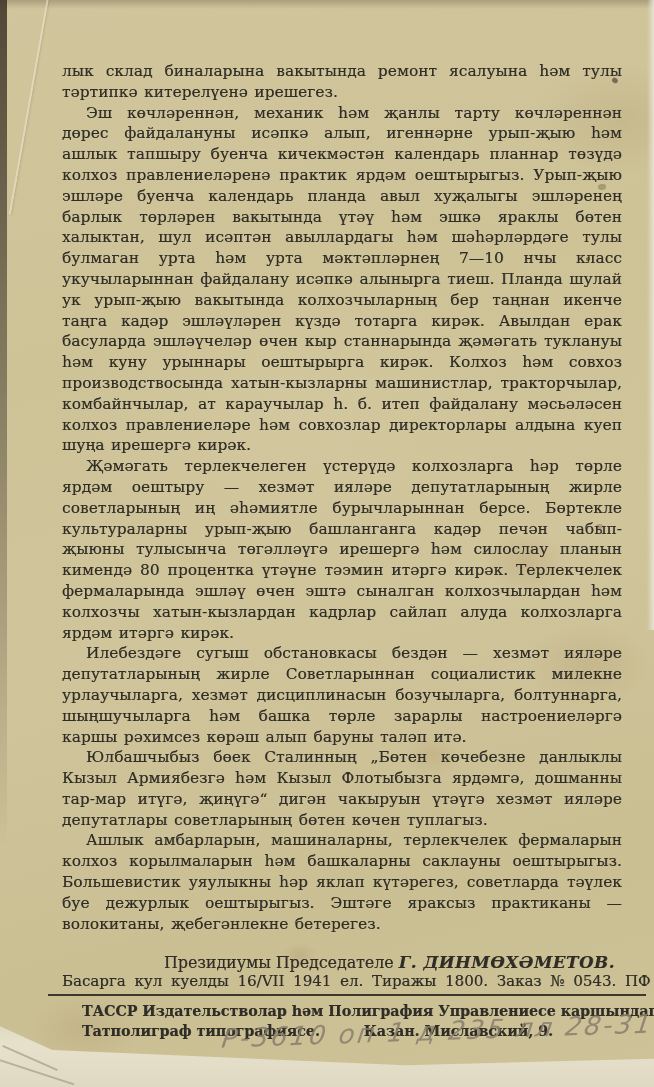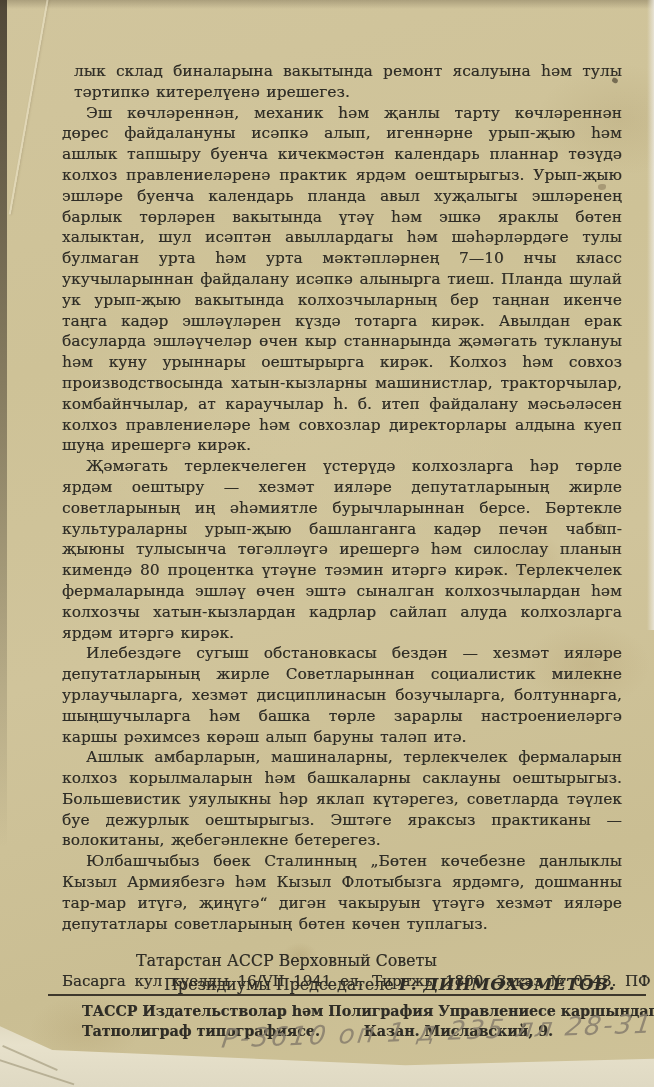--- a/index.html
+++ b/index.html
@@ -47,21 +47,21 @@
   .speck.s4{left:596px;top:524px;width:7px;height:5px;background:rgba(115,98,68,.4);}
 
   
   .content{position:relative;padding:61px 32px 0 62px;}
   .body-par{
     margin:0;text-align:justify;text-indent:24px;
     font-size:15.3px;line-height:20.8px;color:#2f2d26;
     word-spacing:1.5px;letter-spacing:.1px;
     text-shadow:.35px .25px 0 rgba(47,45,38,.5);
   }
-  .body-par.continuation{text-indent:0;margin-left:12px;}
+  .body-par.continuation{text-indent:0;}
   .signature{margin-top:16px;color:#2f2d26;text-shadow:.35px .25px 0 rgba(47,45,38,.5);}
   .sig-line1{padding-left:74px;font-size:15.8px;line-height:22px;}
   .sig-line2{padding-left:102px;font-size:15.8px;line-height:24px;white-space:nowrap;}
   .sig-name{font-weight:bold;font-style:italic;font-size:16.6px;letter-spacing:.6px;}
 
   
   .footer{position:absolute;left:48px;right:8px;top:972px;color:#2f2d26;
     text-shadow:.35px .25px 0 rgba(47,45,38,.5);}
   .approval-line{font-size:15px;padding-left:14px;word-spacing:4px;white-space:nowrap;}
   .rule{border:0;border-top:2.5px solid #3e382c;margin:4px 0 6px 0;}
@@ -93,25 +93,24 @@
   <div class="speck s1"></div>
   <div class="speck s2"></div>
   <div class="speck s3"></div>
   <div class="speck s4"></div>
 
   <div class="content">
     <p class="body-par continuation">лык склад биналарына вакытында ремонт ясалуына һәм тулы тәртипкә китерелүенә ирешегез.</p>
     <p class="body-par">Эш көчләреннән, механик һәм җанлы тарту көчләреннән дөрес файдалануны исәпкә алып, игеннәрне урып-җыю һәм ашлык тапшыру буенча кичекмәстән календарь планнар төзүдә колхоз правлениеләренә практик ярдәм оештырыгыз. Урып-җыю эшләре буенча календарь планда авыл хуҗалыгы эшләренең барлык төрләрен вакытында үтәү һәм эшкә яраклы бөтен халыктан, шул исәптән авыллардагы һәм шәһәрләрдәге тулы булмаган урта һәм урта мәктәпләрнең 7—10 нчы класс укучыларыннан файдалану исәпкә алынырга тиеш. Планда шулай ук урып-җыю вакытында колхозчыларның бер таңнан икенче таңга кадәр эшләүләрен күздә тотарга кирәк. Авылдан ерак басуларда эшләүчеләр өчен кыр станнарында җәмәгать туклануы һәм куну урыннары оештырырга кирәк. Колхоз һәм совхоз производствосында хатын-кызларны машинистлар, тракторчылар, комбайнчылар, ат караучылар һ. б. итеп файдалану мәсьәләсен колхоз правлениеләре һәм совхозлар директорлары алдына куеп шуңа ирешергә кирәк.</p>
     <p class="body-par">Җәмәгать терлекчелеген үстерүдә колхозларга һәр төрле ярдәм оештыру — хезмәт ияләре депутатларының жирле советларының иң әһәмиятле бурычларыннан берсе. Бөртекле культураларны урып-җыю башланганга кадәр печән чабып-җыюны тулысынча төгәлләүгә ирешергә һәм силослау планын кимендә 80 процентка үтәүне тәэмин итәргә кирәк. Терлекчелек фермаларында эшләү өчен эштә сыналган колхозчылардан һәм колхозчы хатын-кызлардан кадрлар сайлап алуда колхозларга ярдәм итәргә кирәк.</p>
     <p class="body-par">Илебездәге сугыш обстановкасы бездән — хезмәт ияләре депутатларының жирле Советларыннан социалистик милекне урлаучыларга, хезмәт дисциплинасын бозучыларга, болтуннарга, шыңшучыларга һәм башка төрле зарарлы настроениеләргә каршы рәхимсез көрәш алып баруны таләп итә.</p>
+    <p class="body-par">Юлбашчыбыз бөек Сталинның „Бөтен көчебезне данлыклы Кызыл Армиябезгә һәм Кызыл Флотыбызга ярдәмгә, дошманны тар-мар итүгә, җиңүгә“ дигән чакыруын үтәүгә хезмәт ияләре депутатлары советларының бөтен көчен туплагыз.</p>
     <p class="body-par">Ашлык амбарларын, машиналарны, терлекчелек фермаларын колхоз корылмаларын һәм башкаларны саклауны оештырыгыз. Большевистик уяулыкны һәр яклап күтәрегез, советларда тәүлек буе дежурлык оештырыгыз. Эштәге яраксыз практиканы — волокитаны, җебегәнлекне бетерегез.</p>
-    <p class="body-par">Юлбашчыбыз бөек Сталинның „Бөтен көчебезне данлыклы Кызыл Армиябезгә һәм Кызыл Флотыбызга ярдәмгә, дошманны тар-мар итүгә, җиңүгә“ дигән чакыруын үтәүгә хезмәт ияләре депутатлары советларының бөтен көчен туплагыз.</p>
 
     <div class="signature">
-      <div class="sig-line1">Татарстан АССР Верховный Советы</div>
       <div class="sig-line2">
         <span>Президиумы Председателе</span>
         <span class="sig-name">Г. ДИНМӨХӘМЕТОВ.</span>
       </div>
 
     </div>
   </div>
 
   <div class="footer">
     <div class="approval-line">Басарга кул куелды 16/VII 1941 ел.  Тиражы 1800.  Заказ № 0543.  ПФ 3930.</div>

